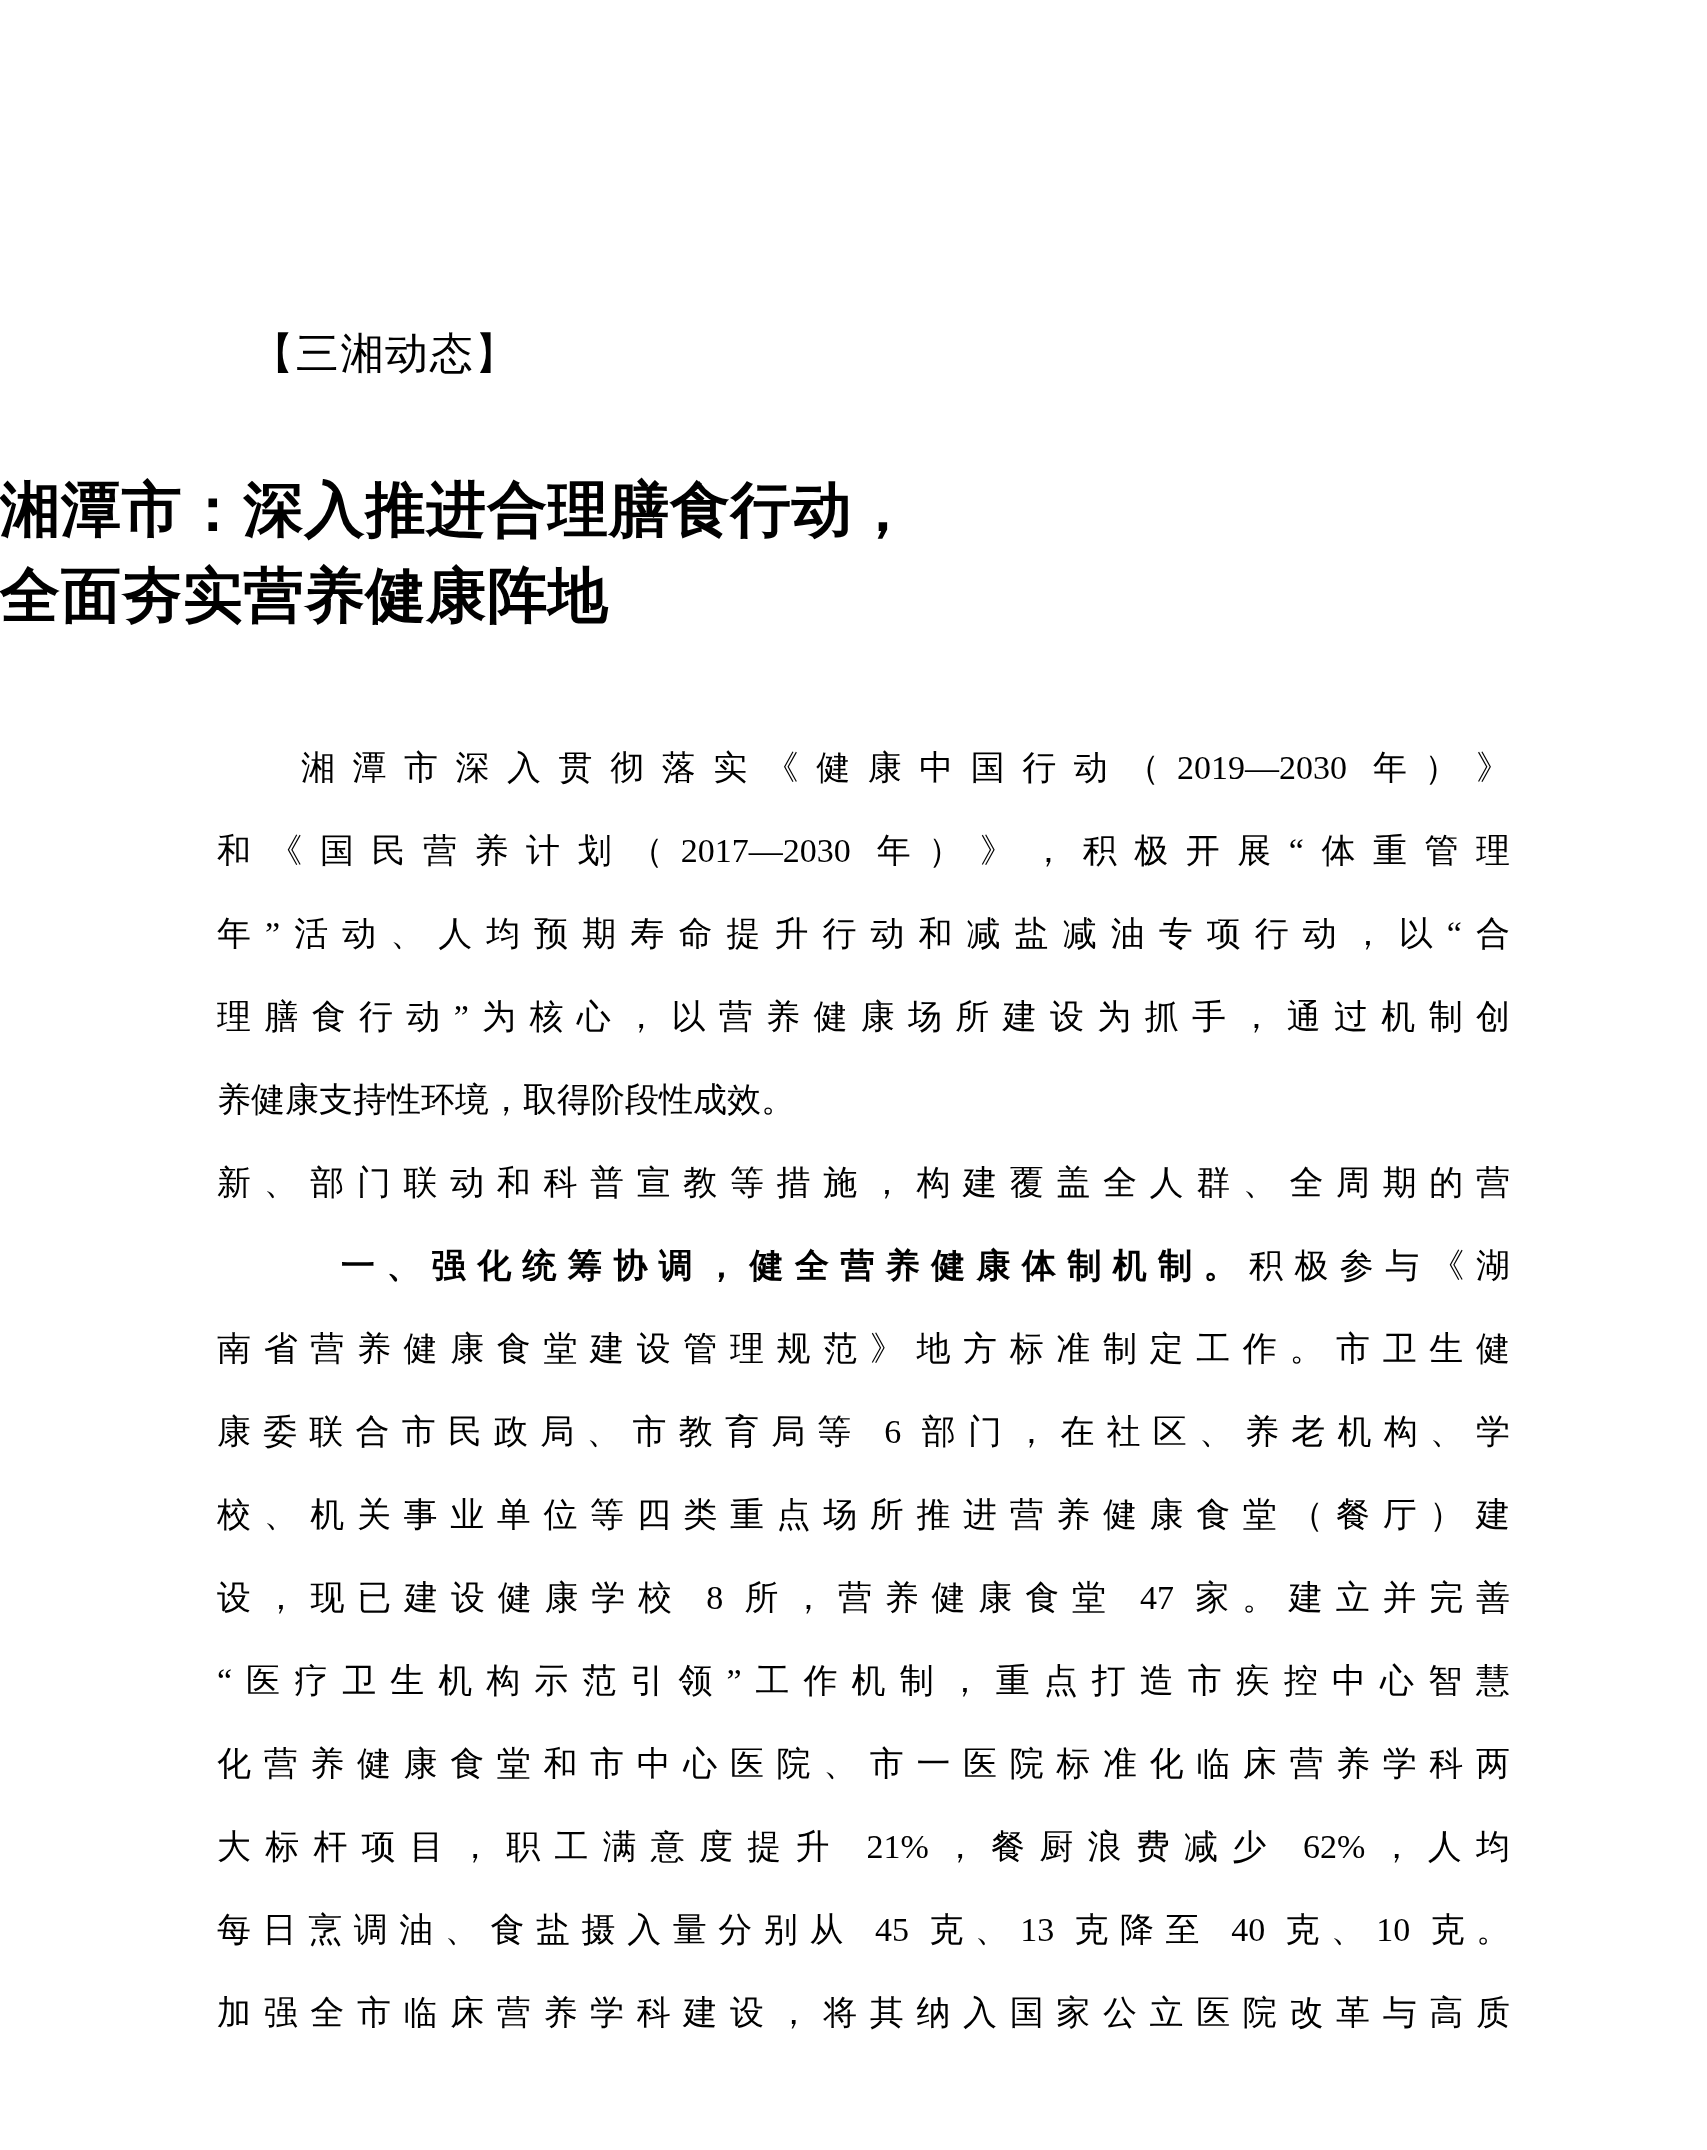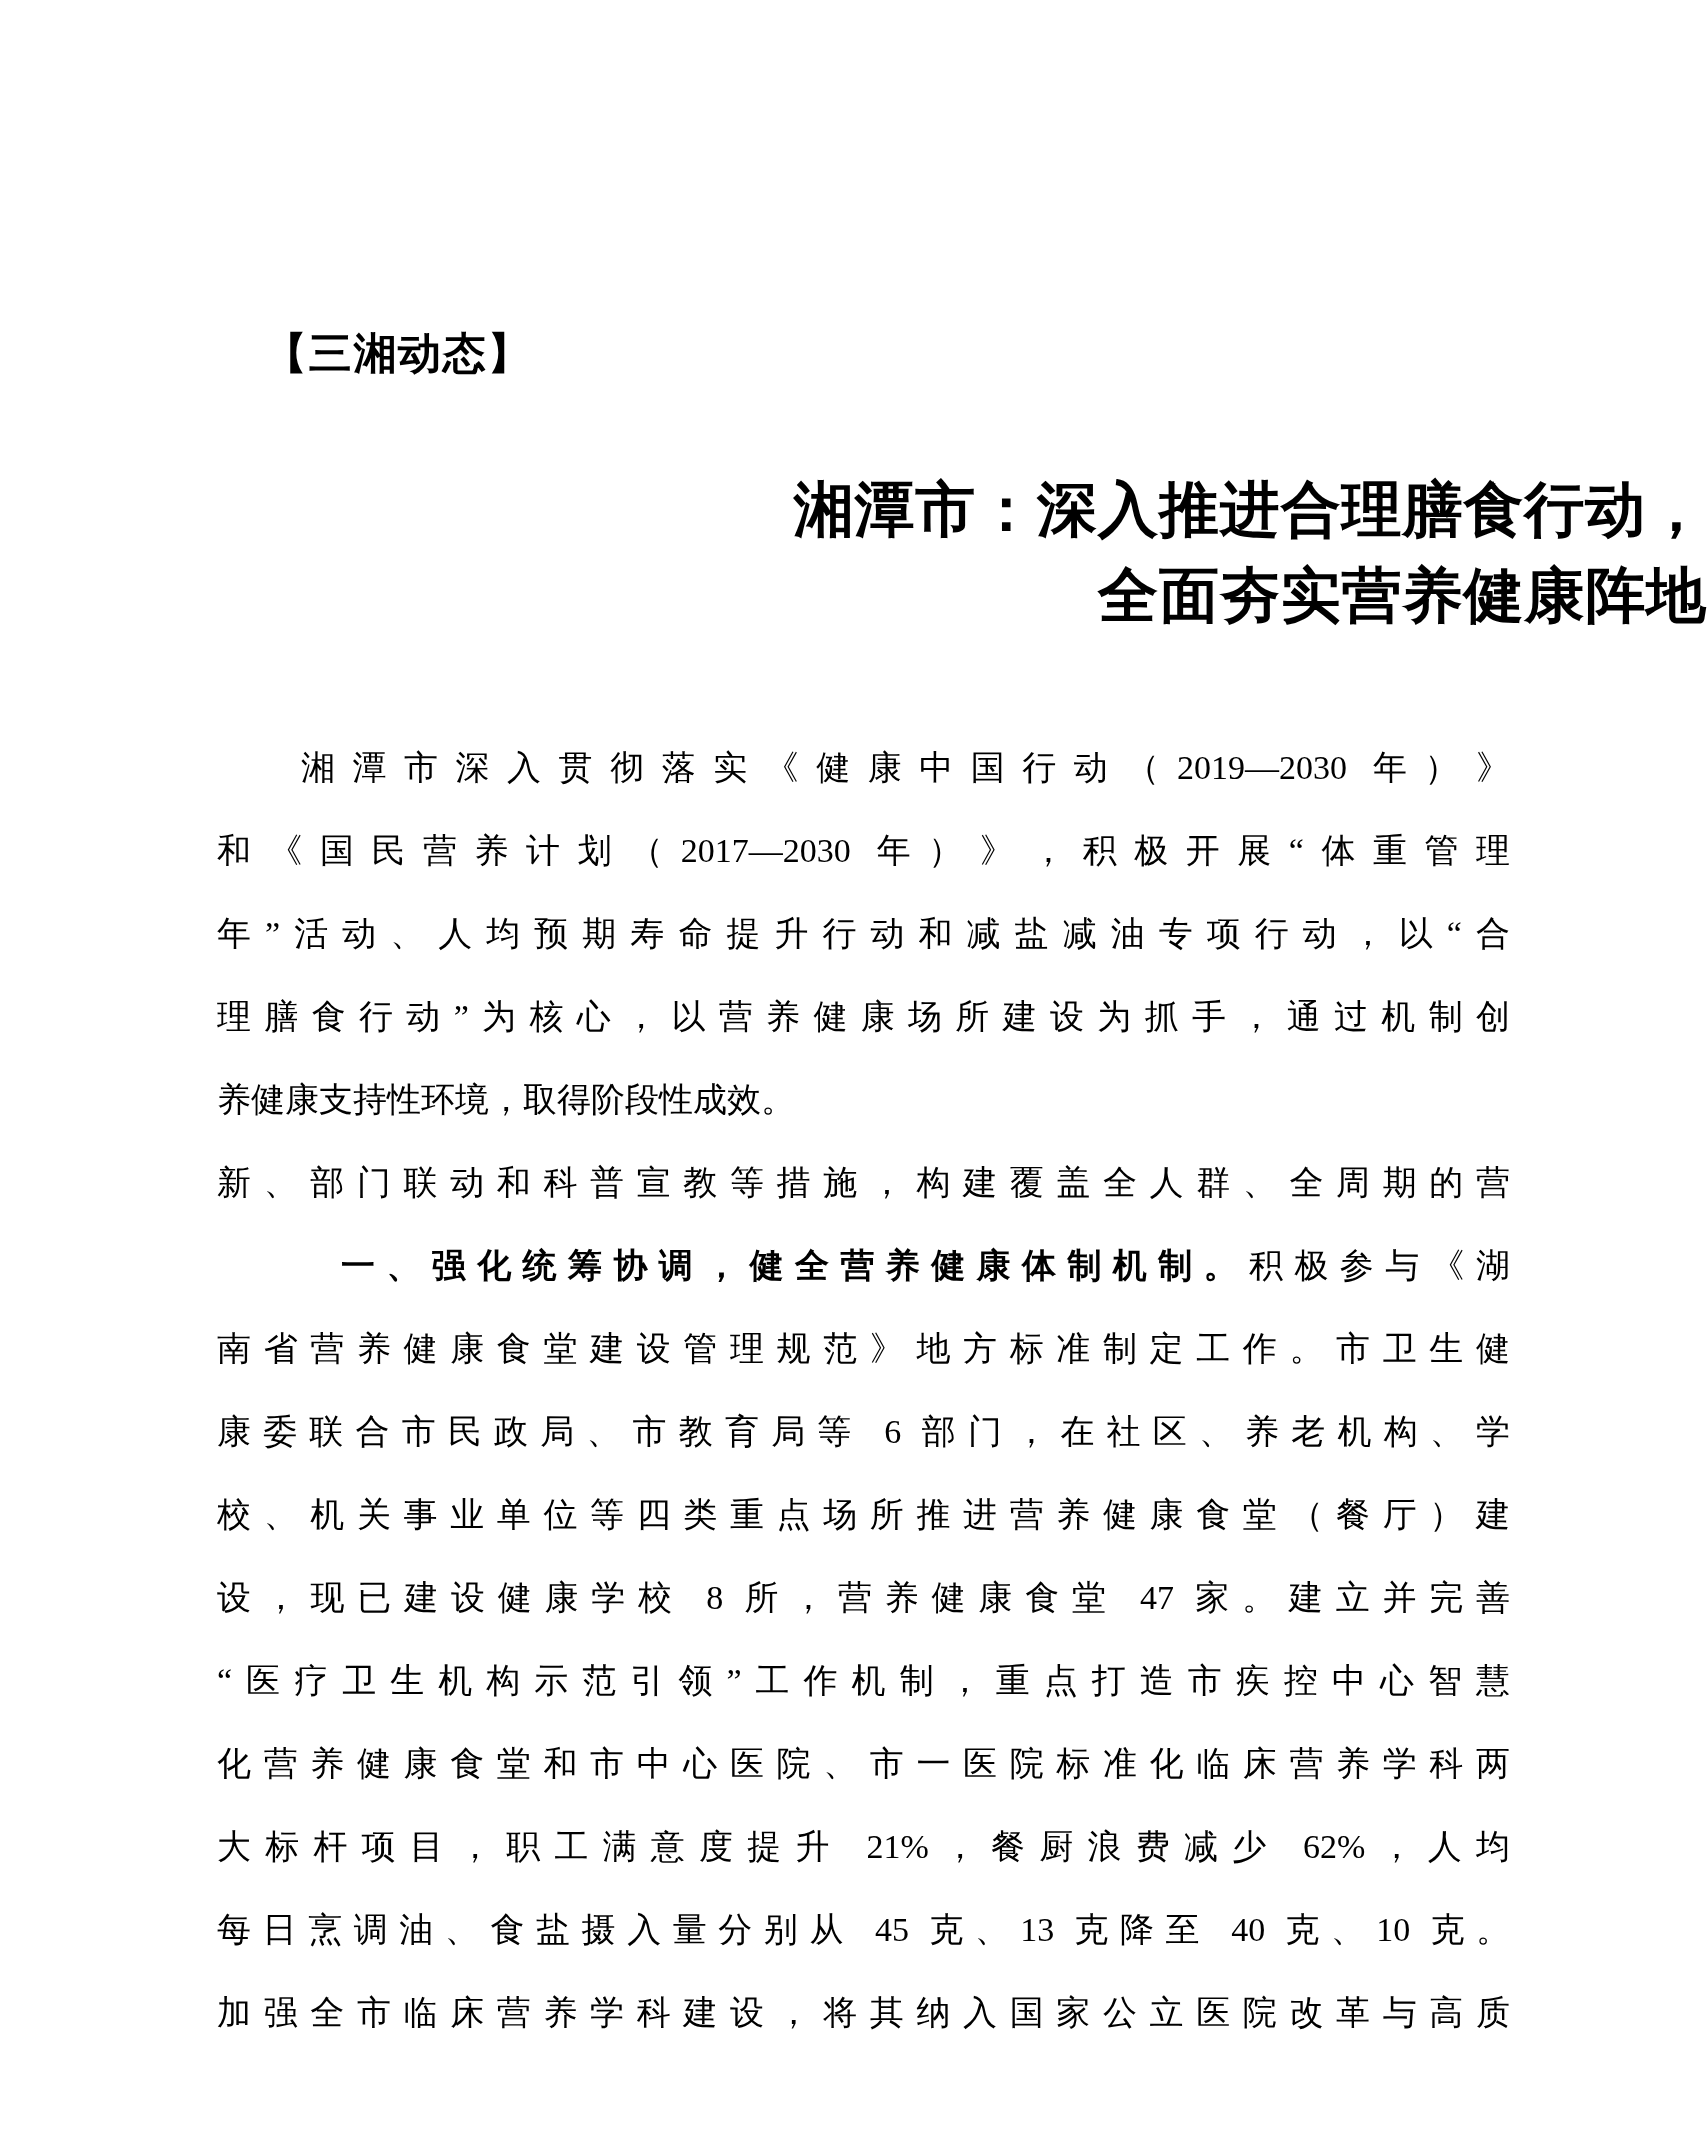--- a/index.html
+++ b/index.html
@@ -10,33 +10,32 @@
     background: #ffffff;
     color: #000000;
     overflow: hidden;
     font-family: "Liberation Serif", "DejaVu Serif", serif;
   }
   .header-tag {
     position: absolute;
     left: 251px;
     top: 328px;
     font-family: "Liberation Sans", "DejaVu Sans", sans-serif;
-    font-weight: bold;
+    font-weight: normal;
     font-size: 43px;
     line-height: 50px;
     letter-spacing: 1.7px;
     white-space: nowrap;
-    margin-left: 13px;
   }
   .doc-title {
     position: absolute;
     left: 0;
     top: 467px;
     width: 1707px;
-    text-align: right;
+    text-align: left;
     font-family: "Liberation Serif", "DejaVu Serif", serif;
     font-weight: bold;
     font-size: 60px;
     line-height: 86px;
     letter-spacing: 0.9px;
   }
   .doc-body {
     position: absolute;
     left: 217px;
     top: 726px;

